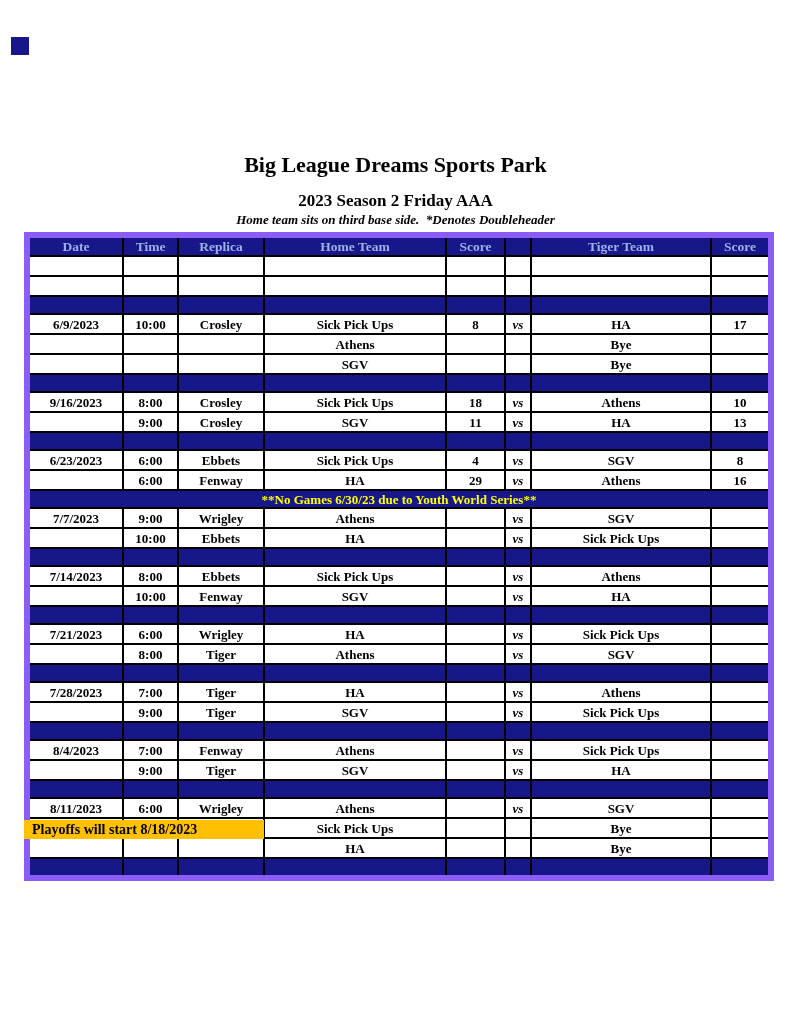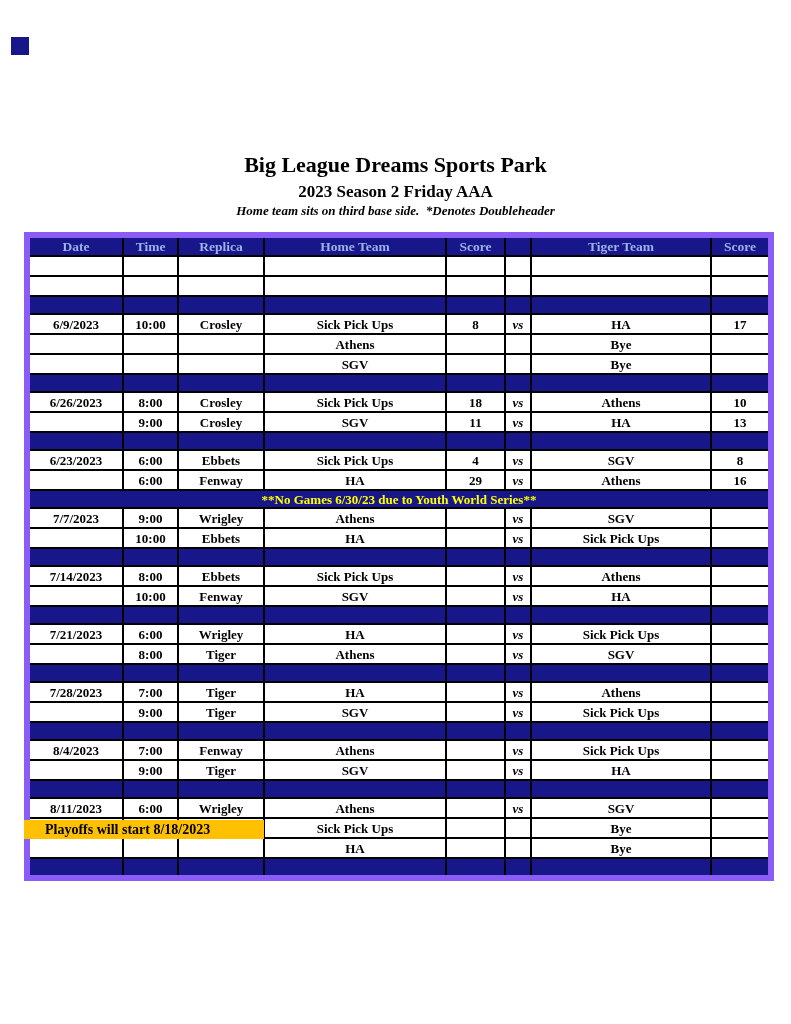--- a/index.html
+++ b/index.html
@@ -1,34 +1,34 @@
 <!DOCTYPE html>
 <html style="--navy: #17178A; --hdrtext: #9DB2E8; --yellow: #FFFF00; --orange: #FFC000;"><head>
 <meta charset="utf-8">
 <style>
   html,body{margin:0;padding:0;background:#ffffff;}
   .page{position:relative;width:791px;height:1024px;background:#ffffff;
         font-family:"Liberation Serif", serif;color:#000;overflow:hidden;}
   .corner-mark{position:absolute;left:11px;top:37px;width:18px;height:18px;background:var(--navy);}
   .titles{position:absolute;top:152px;left:0;width:100%;text-align:center;}
   .title{font-size:22px;font-weight:bold;line-height:26px;}
-  .subtitle{font-size:17px;font-weight:bold;line-height:22px;margin-top:3px;}
+  .subtitle{font-size:17px;font-weight:bold;line-height:22px;margin-top:12px;}
   .note{font-size:13px;font-weight:bold;font-style:italic;white-space:pre;}
   table.sched{position:absolute;top:232px;left:24px;width:744px;table-layout:fixed;
         border-collapse:collapse;border:6px solid #8b5cf6;}
   table.sched td{border:2px solid #000;padding:0;text-align:center;vertical-align:middle;
         font-weight:bold;font-size:13px;line-height:1;overflow:hidden;white-space:nowrap;}
   tr.hdr td{background:var(--navy);color:var(--hdrtext);height:17px;font-size:13.5px;}
   tr.data td{height:18px;background:#ffffff;}
   tr.sep td{height:16px;background:var(--navy);}
   tr.banner td{height:16px;background:var(--navy);color:var(--yellow);font-size:13px;}
   td.vs{font-style:italic;font-size:12px;margin-left:40px;}
   td.hl{background:var(--yellow);}
   .playoff{position:absolute;top:820px;left:24px;width:240px;height:19px;background:var(--orange);
-        font-weight:bold;font-size:14px;line-height:19px;text-align:left;padding-left:21px;
+        font-weight:bold;font-size:14px;line-height:19px;text-align:left;padding-left:8px;
         box-sizing:border-box;}
 </style>
 </head>
 <body>
 
 <div class="page">
   <div class="corner-mark"></div>
 
   <div class="titles">
     <div class="title">Big League Dreams Sports Park</div>
@@ -122,21 +122,21 @@
           <td></td>
           <td></td>
           <td></td>
           <td></td>
           <td></td>
           <td></td>
           <td></td>
           <td></td>
         </tr>
         <tr class="data">
-          <td>6/26/2023</td>
+          <td>9/16/2023</td>
           <td>8:00</td>
           <td>Crosley</td>
           <td class="hl">Sick Pick Ups</td>
           <td class="hl">18</td>
           <td class="vs">vs</td>
           <td>Athens</td>
           <td>10</td>
         </tr>
         <tr class="data">
           <td></td>

